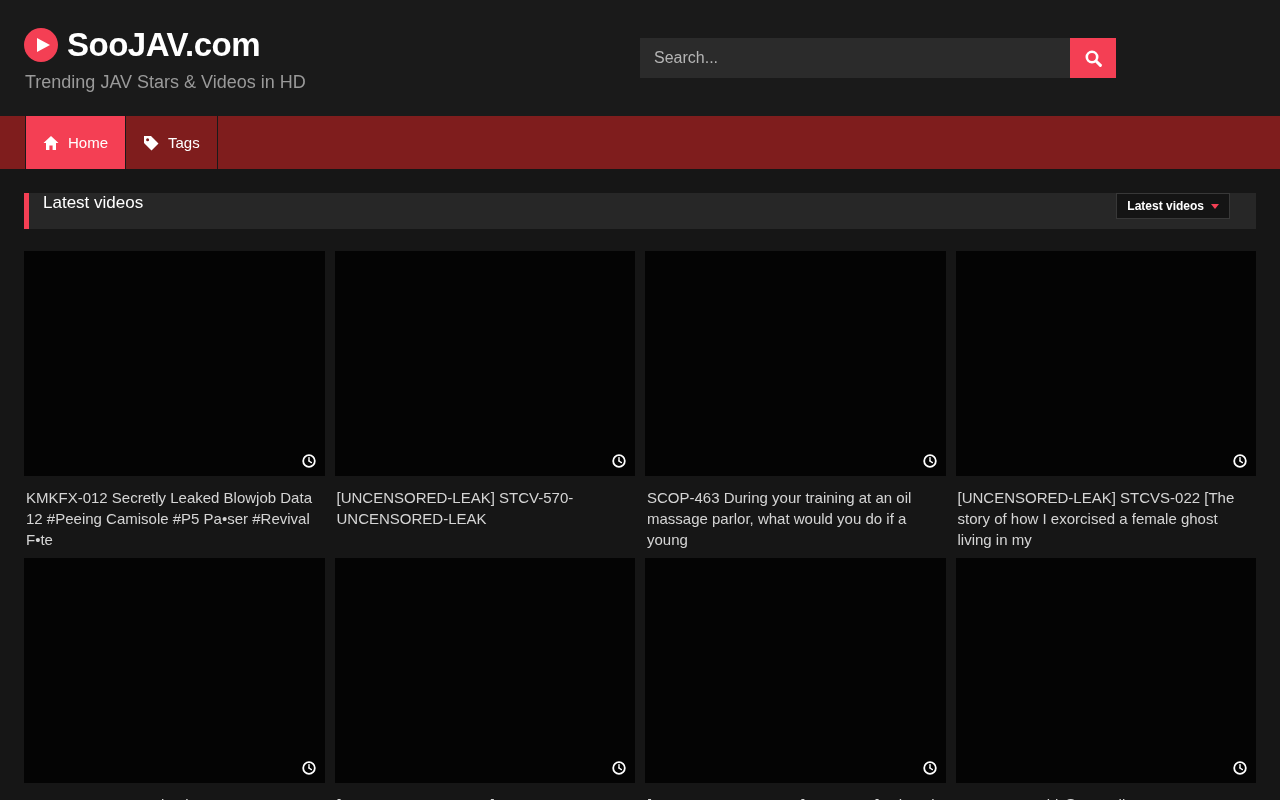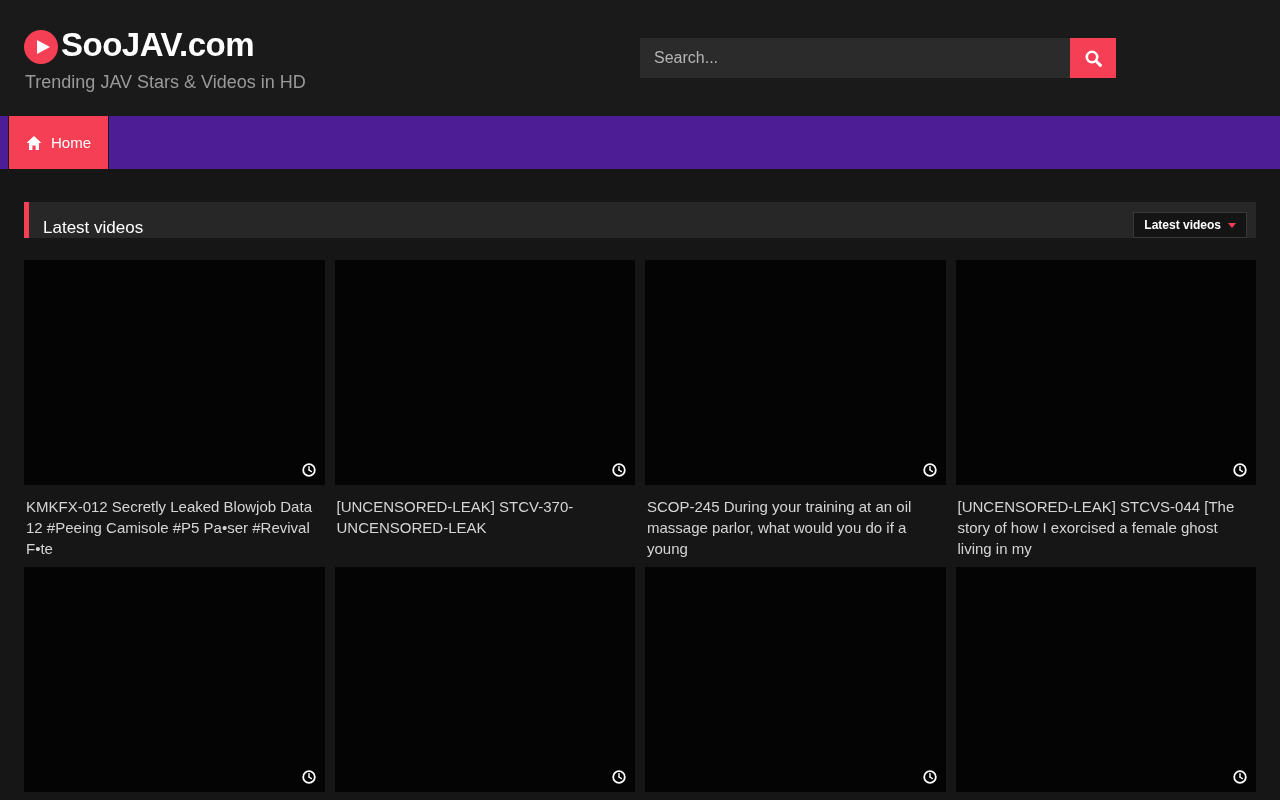--- a/index.html
+++ b/index.html
@@ -5,55 +5,55 @@
   * { margin:0; padding:0; box-sizing:border-box; }
   html,body { width:1280px; height:800px; overflow:hidden; }
   body {
     background:#161616;
     font-family:"Liberation Sans", sans-serif;
     position:relative;
   }
 
   
   .header { position:relative; height:116px; background:#1a1a1a; }
-  .logo-row { position:absolute; left:24px; top:26px; display:flex; align-items:flex-end; gap:3px; cursor:pointer; }
+  .logo-row { position:absolute; left:24px; top:26px; display:flex; align-items:center; gap:9px; cursor:pointer; }
   .play-badge { width:34px; height:34px; display:block; }
   .logo-text { font-size:33px; font-weight:bold; color:#ffffff; letter-spacing:-0.5px; }
   .tagline { position:absolute; left:25px; top:72px; font-size:18px; color:#9a9a9a; }
 
   .search { position:absolute; left:640px; top:38px; display:flex; }
   .search-input {
     width:430px; height:40px; background:#2b2b2b; border:none; outline:none;
     color:#c9c9c9; font-size:16px; padding:4px 14px;
     font-family:"Liberation Sans", sans-serif;
   }
   .search-input::placeholder { color:#b5b5b5; }
   .search-btn {
     width:46px; height:40px; background:#f43f54; border:none; cursor:pointer;
     display:flex; align-items:center; justify-content:center;
   }
 
   
-  .nav { height:53px; background:#4c1d95; display:flex; padding-left:8px; }
+  .nav { height:53px; background:#7f1d1d; display:flex; padding-left:25px; }
   .nav-item {
     display:flex; align-items:center; gap:9px; padding:0 17px;
     color:#ffffff; font-size:15px; text-decoration:none; cursor:pointer;
     border-right:1px solid #1a1a1a; height:53px;
   }
   .nav-item:first-child { border-left:1px solid #1a1a1a; }
   .nav-item.active { background:#f43f54; }
   .nav-icon { width:16px; height:16px; display:block; }
 
   
   .content { padding:0 24px; }
   .section-bar {
-    margin-top:33px; height:36px; background:#272727;
+    margin-top:24px; height:36px; background:#272727;
     border-left:5px solid #f43f54;
-    display:flex; align-items:flex-end; justify-content:space-between;
-    padding:0 9px 0 14px;
+    display:flex; align-items:flex-start; justify-content:space-between;
+    padding:0 26px 0 14px;
   }
   .section-title { color:#ffffff; font-size:17px; font-weight:normal; }
   .sort-btn {
     background:#141414; border:1px solid #383838; color:#ffffff;
     font-size:12px; font-weight:bold; padding:5px 10px; cursor:pointer;
     display:flex; align-items:center; gap:7px;
     font-family:"Liberation Sans", sans-serif;
   }
   .caret-down {
     width:0; height:0; display:inline-block;
@@ -100,20 +100,26 @@
   </div>
 </div>
 
 <div class="nav">
   <a class="nav-item active">
     <svg class="nav-icon" viewBox="0 0 16 16">
       <path d="M8 1 L15.5 8 H13 V15 H9.6 V10.4 H6.4 V15 H3 V8 H0.5 Z" fill="#ffffff"></path>
     </svg>
     <span>Home</span>
   </a>
+  <a class="nav-item">
+    <svg class="nav-icon" viewBox="0 0 16 16">
+      <path fill-rule="evenodd" fill="#ffffff" d="M1 1 H8 L15.5 8.5 L8.5 15.5 L1 8 Z M4.6 3.2 A1.5 1.5 0 1 0 4.6 6.2 A1.5 1.5 0 1 0 4.6 3.2 Z"></path>
+    </svg>
+    <span>Tags</span>
+  </a>
 </div>
 
 <div class="content">
 
   <div class="section-bar">
     <span class="section-title">Latest videos</span>
     <button class="sort-btn">
       <span>Latest videos</span>
       <span class="caret-down"></span>
     </button>
@@ -132,43 +138,43 @@
   </div>
 
   <div class="card">
     <div class="thumb">
       <svg class="clock-icon" width="14" height="14" viewBox="0 0 14 14">
         <circle cx="7" cy="7" r="5.8" fill="none" stroke="#ffffff" stroke-width="1.8"></circle>
         <line x1="7" y1="7" x2="7" y2="3.6" stroke="#ffffff" stroke-width="1.4" stroke-linecap="round"></line>
         <line x1="7" y1="7" x2="9.4" y2="8.6" stroke="#ffffff" stroke-width="1.4" stroke-linecap="round"></line>
       </svg>
     </div>
-    <div class="card-title">[UNCENSORED-LEAK] STCV-370-UNCENSORED-LEAK</div>
-  </div>
-
-  <div class="card">
-    <div class="thumb">
-      <svg class="clock-icon" width="14" height="14" viewBox="0 0 14 14">
-        <circle cx="7" cy="7" r="5.8" fill="none" stroke="#ffffff" stroke-width="1.8"></circle>
-        <line x1="7" y1="7" x2="7" y2="3.6" stroke="#ffffff" stroke-width="1.4" stroke-linecap="round"></line>
-        <line x1="7" y1="7" x2="9.4" y2="8.6" stroke="#ffffff" stroke-width="1.4" stroke-linecap="round"></line>
-      </svg>
-    </div>
-    <div class="card-title">SCOP-245 During your training at an oil massage parlor, what would you do if a young</div>
-  </div>
-
-  <div class="card">
-    <div class="thumb">
-      <svg class="clock-icon" width="14" height="14" viewBox="0 0 14 14">
-        <circle cx="7" cy="7" r="5.8" fill="none" stroke="#ffffff" stroke-width="1.8"></circle>
-        <line x1="7" y1="7" x2="7" y2="3.6" stroke="#ffffff" stroke-width="1.4" stroke-linecap="round"></line>
-        <line x1="7" y1="7" x2="9.4" y2="8.6" stroke="#ffffff" stroke-width="1.4" stroke-linecap="round"></line>
-      </svg>
-    </div>
-    <div class="card-title">[UNCENSORED-LEAK] STCVS-044 [The story of how I exorcised a female ghost living in my</div>
+    <div class="card-title">[UNCENSORED-LEAK] STCV-570-UNCENSORED-LEAK</div>
+  </div>
+
+  <div class="card">
+    <div class="thumb">
+      <svg class="clock-icon" width="14" height="14" viewBox="0 0 14 14">
+        <circle cx="7" cy="7" r="5.8" fill="none" stroke="#ffffff" stroke-width="1.8"></circle>
+        <line x1="7" y1="7" x2="7" y2="3.6" stroke="#ffffff" stroke-width="1.4" stroke-linecap="round"></line>
+        <line x1="7" y1="7" x2="9.4" y2="8.6" stroke="#ffffff" stroke-width="1.4" stroke-linecap="round"></line>
+      </svg>
+    </div>
+    <div class="card-title">SCOP-463 During your training at an oil massage parlor, what would you do if a young</div>
+  </div>
+
+  <div class="card">
+    <div class="thumb">
+      <svg class="clock-icon" width="14" height="14" viewBox="0 0 14 14">
+        <circle cx="7" cy="7" r="5.8" fill="none" stroke="#ffffff" stroke-width="1.8"></circle>
+        <line x1="7" y1="7" x2="7" y2="3.6" stroke="#ffffff" stroke-width="1.4" stroke-linecap="round"></line>
+        <line x1="7" y1="7" x2="9.4" y2="8.6" stroke="#ffffff" stroke-width="1.4" stroke-linecap="round"></line>
+      </svg>
+    </div>
+    <div class="card-title">[UNCENSORED-LEAK] STCVS-022 [The story of how I exorcised a female ghost living in my</div>
   </div>
 
   <div class="card">
     <div class="thumb">
       <svg class="clock-icon" width="14" height="14" viewBox="0 0 14 14">
         <circle cx="7" cy="7" r="5.8" fill="none" stroke="#ffffff" stroke-width="1.8"></circle>
         <line x1="7" y1="7" x2="7" y2="3.6" stroke="#ffffff" stroke-width="1.4" stroke-linecap="round"></line>
         <line x1="7" y1="7" x2="9.4" y2="8.6" stroke="#ffffff" stroke-width="1.4" stroke-linecap="round"></line>
       </svg>
     </div>

